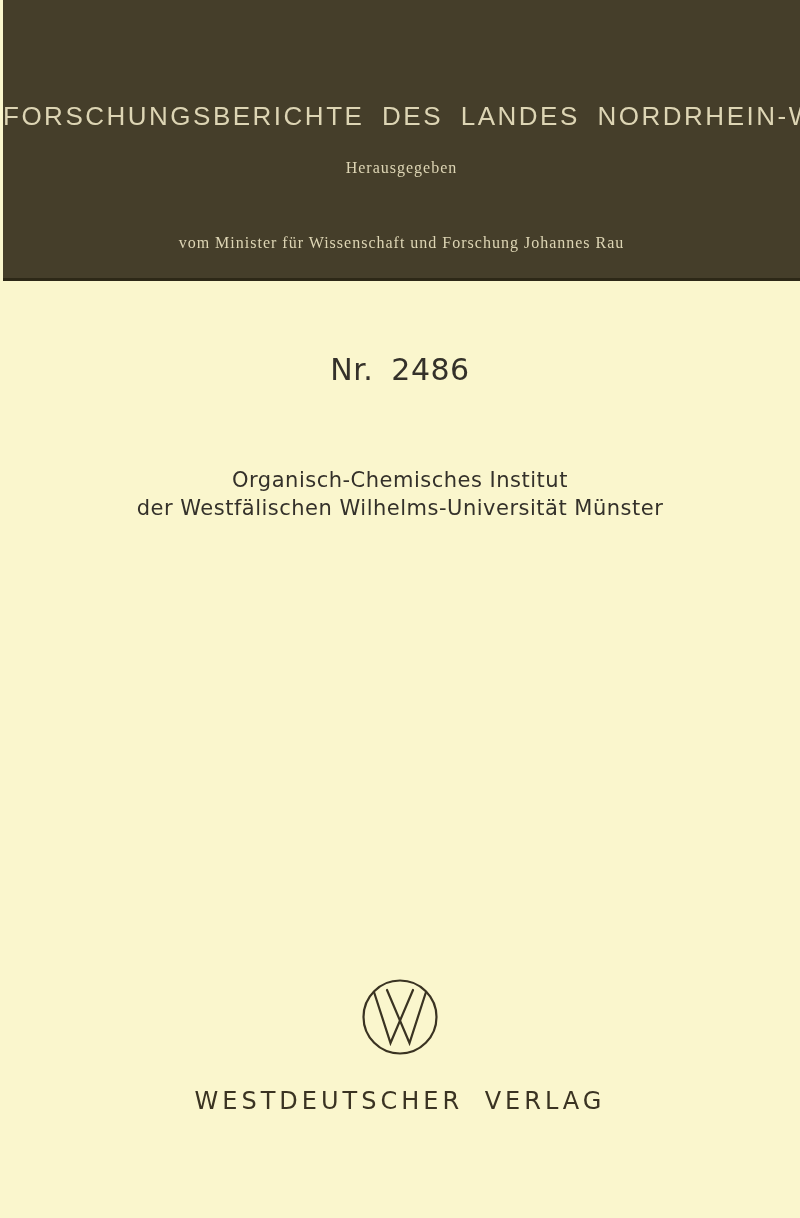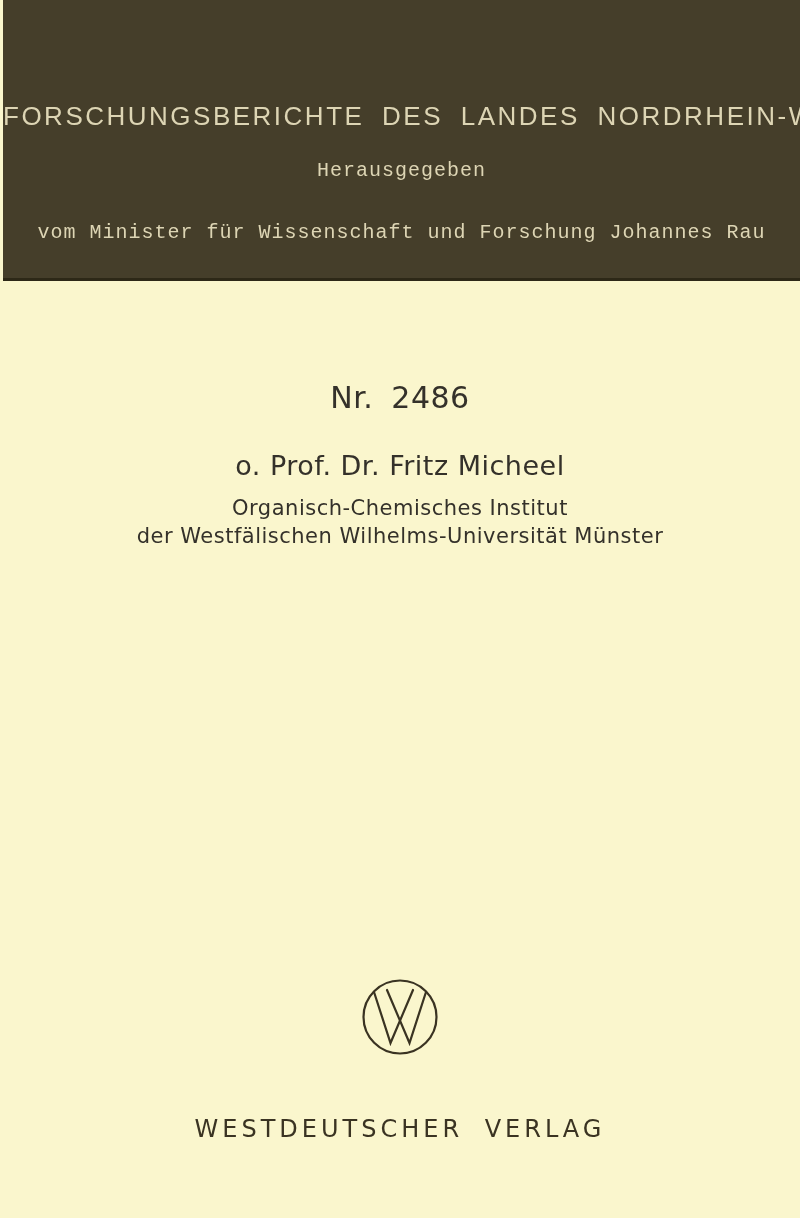--- a/index.html
+++ b/index.html
@@ -39,37 +39,36 @@
     font-size:26px;
     letter-spacing:2.5px;
     word-spacing:8px;
     white-space:nowrap;
   }
   .band-sub{
     position:absolute;
     left:0; width:100%;
     text-align:center;
     color:var(--band-text);
-    font-family:Liberation Mono, monospace;
-    font-size:20px;
+    font-family:Liberation Serif, serif;
+    font-size:16px;
     letter-spacing:1px;
     white-space:nowrap;
   }
   .band-sub.l1{top:159px;}
   .band-sub.l2{top:194px;}
-  .band-sub.l3{top:221px;}
+  .band-sub.l3{top:234px;}
 
   
   .center-line{
     position:absolute;
     left:0; width:100%;
     text-align:center;
     color:var(--ink);
     white-space:nowrap;
-    margin-top:28px;
   }
   .report-number{
     top:352px;
     font-size:30px;
     word-spacing:8px;
     letter-spacing:0.5px;
   }
   .author{
     top:422px;
     font-size:27px;
@@ -114,21 +113,20 @@
 <div class="page">
 
   <div class="band">
     <div class="band-title">FORSCHUNGSBERICHTE DES LANDES NORDRHEIN-WESTFALEN</div>
     <div class="band-sub l1">Herausgegeben</div>
     <div class="band-sub l3">vom Minister für Wissenschaft und Forschung Johannes Rau</div>
   </div>
 
   <div class="center-line report-number">Nr. 2486</div>
 
-  <div class="center-line author">o. Prof. Dr. Fritz Micheel</div>
   <div class="center-line institute2">der Westfälischen Wilhelms-Universität Münster</div>
   <div class="center-line institute1">Organisch-Chemisches Institut</div>
 
 
   <div class="logo">
     <svg viewBox="0 0 90 90" aria-hidden="true">
       <circle cx="45" cy="45" r="36.5" fill="none" stroke="var(--logo-ink)" stroke-width="2.2"></circle>
       <polyline points="19,20 35.5,71 58,18" fill="none" stroke="var(--logo-ink)" stroke-width="2.2" stroke-linejoin="miter" stroke-linecap="round"></polyline>
       <polyline points="32,18 54.5,71 71,20" fill="none" stroke="var(--logo-ink)" stroke-width="2.2" stroke-linejoin="miter" stroke-linecap="round"></polyline>
     </svg>

